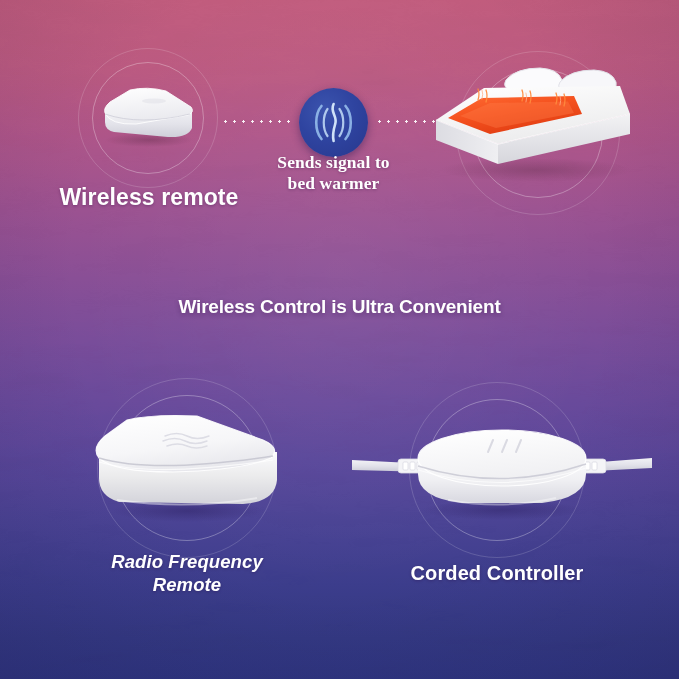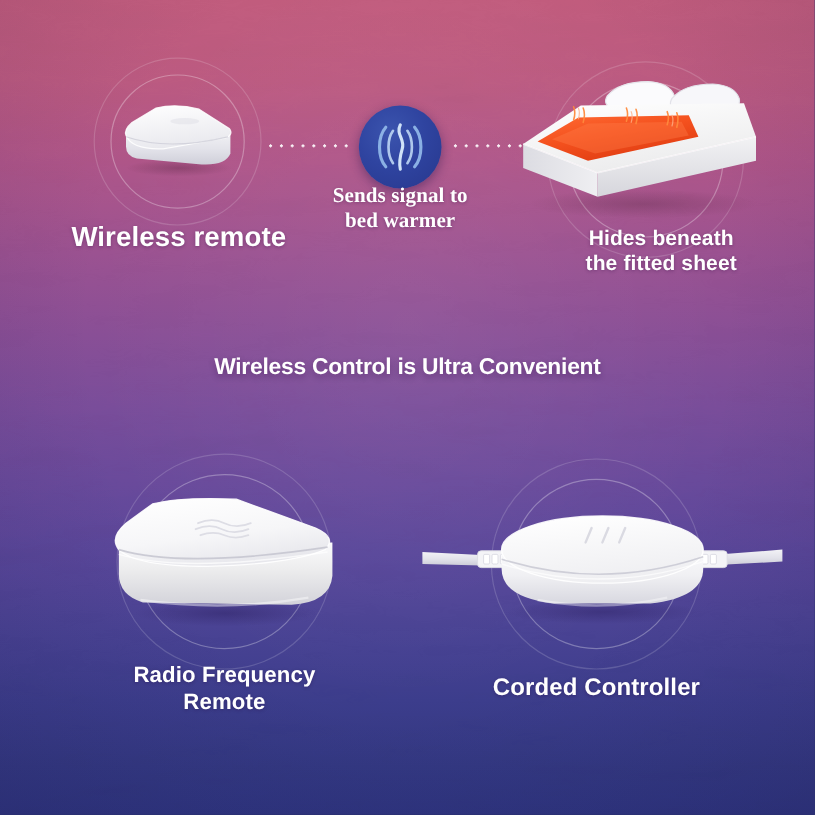--- a/index.html
+++ b/index.html
@@ -222,22 +222,20 @@
       <g stroke="#ffb089" stroke-width="1" stroke-linecap="round" fill="none" opacity=".8">
         <path d="M58,41 q1.6,-5 0,-9"></path>
         <path d="M102,44 q1.6,-5 0,-9"></path>
         <path d="M136,47 q1.6,-5 0,-9"></path>
       </g>
 
       <path d="M12,62 L74,86 L206,56" fill="none" stroke="#ffffff" stroke-opacity=".75" stroke-width="1.2"></path>
     </svg>
   </div>
 
-  <div class="cap" style="left:440px;top:188px;width:222px;font-size:17.5px;">Hides beneath
-the fitted sheet</div>
 
   <div id="headline">Wireless Control is Ultra Convenient</div>
 
   <div class="rings" style="left:187px;top:468px;width:0;height:0;">
     <div class="ring" style="width:144px;height:144px;"></div>
     <div class="ring faint" style="width:178px;height:178px;"></div>
   </div>
 
   <div id="rf-remote" class="tile">
     <svg width="190" height="112" viewBox="0 0 190 112">
@@ -271,21 +269,21 @@
       <g stroke="#dcdce4" stroke-width="1.5" stroke-linecap="round" fill="none" opacity=".95">
         <path d="M72,24 q12,-5 22,0 q10,5 22,0"></path>
         <path d="M70,29 q12,-5 22,0 q10,5 22,0"></path>
         <path d="M74,34 q11,-4 20,0 q9,4 20,0"></path>
       </g>
 
       <path d="M24,88 Q95,98 164,86" fill="none" stroke="#ffffff" stroke-opacity=".45" stroke-width="2"></path>
     </svg>
   </div>
 
-  <div class="cap" style="left:62px;top:551px;width:250px;font-size:18.5px;">Radio Frequency
+  <div class="cap" style="left:62px;top:551px;width:250px;font-size:18.5px;font-style:italic;">Radio Frequency
 Remote</div>
 
   <div class="rings" style="left:497px;top:470px;width:0;height:0;">
     <div class="ring" style="width:140px;height:140px;"></div>
     <div class="ring faint" style="width:174px;height:174px;"></div>
   </div>
 
   <div id="corded" class="tile">
     <svg width="300" height="104" viewBox="0 0 300 104">
       <defs>

